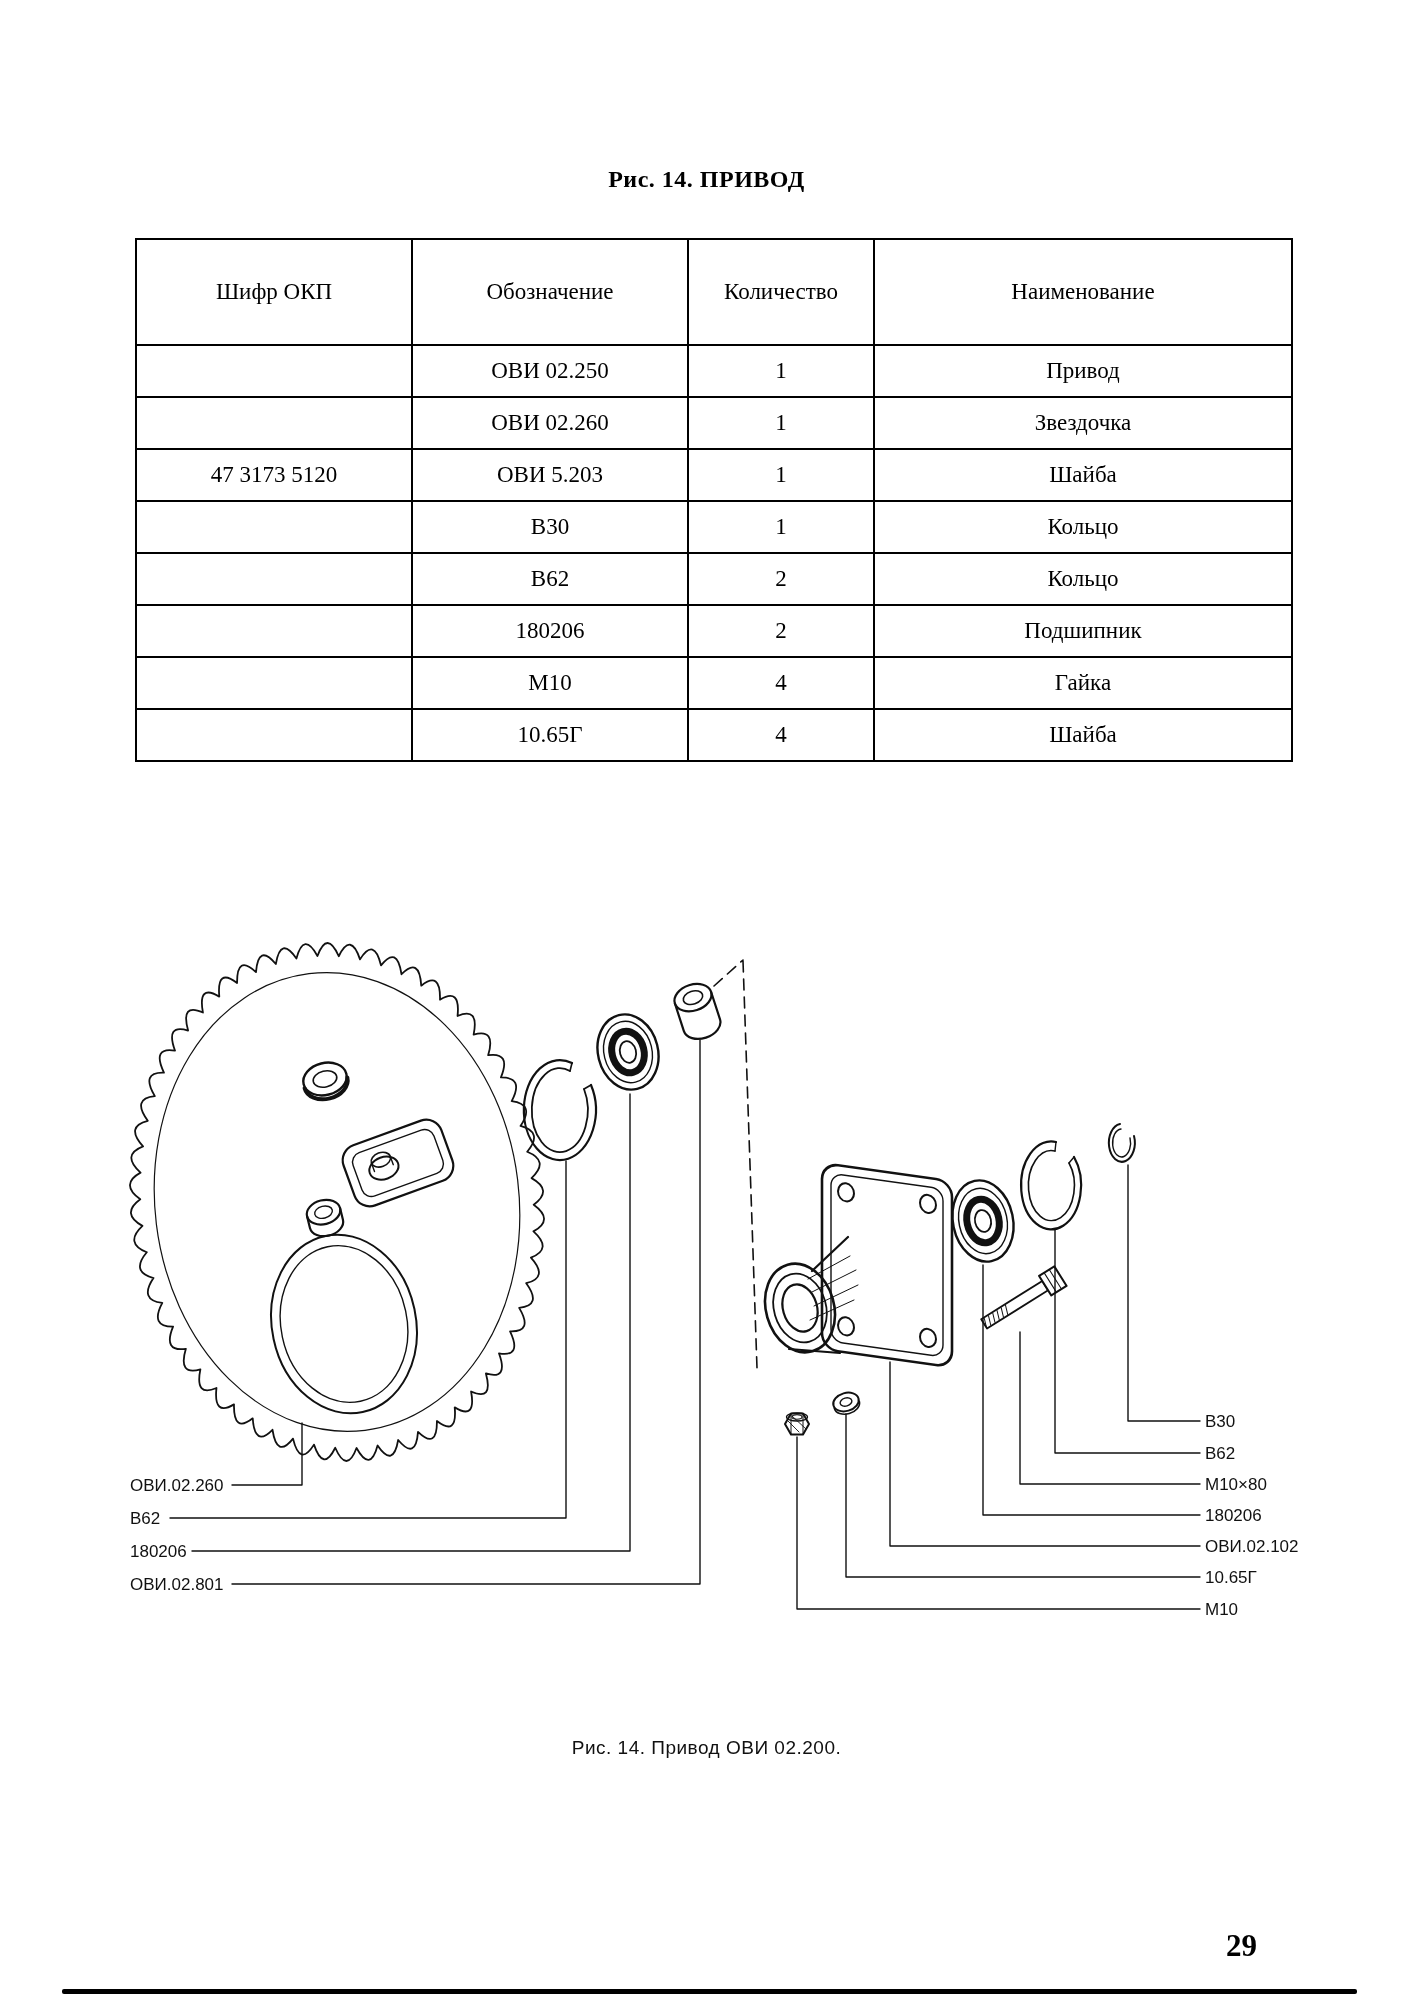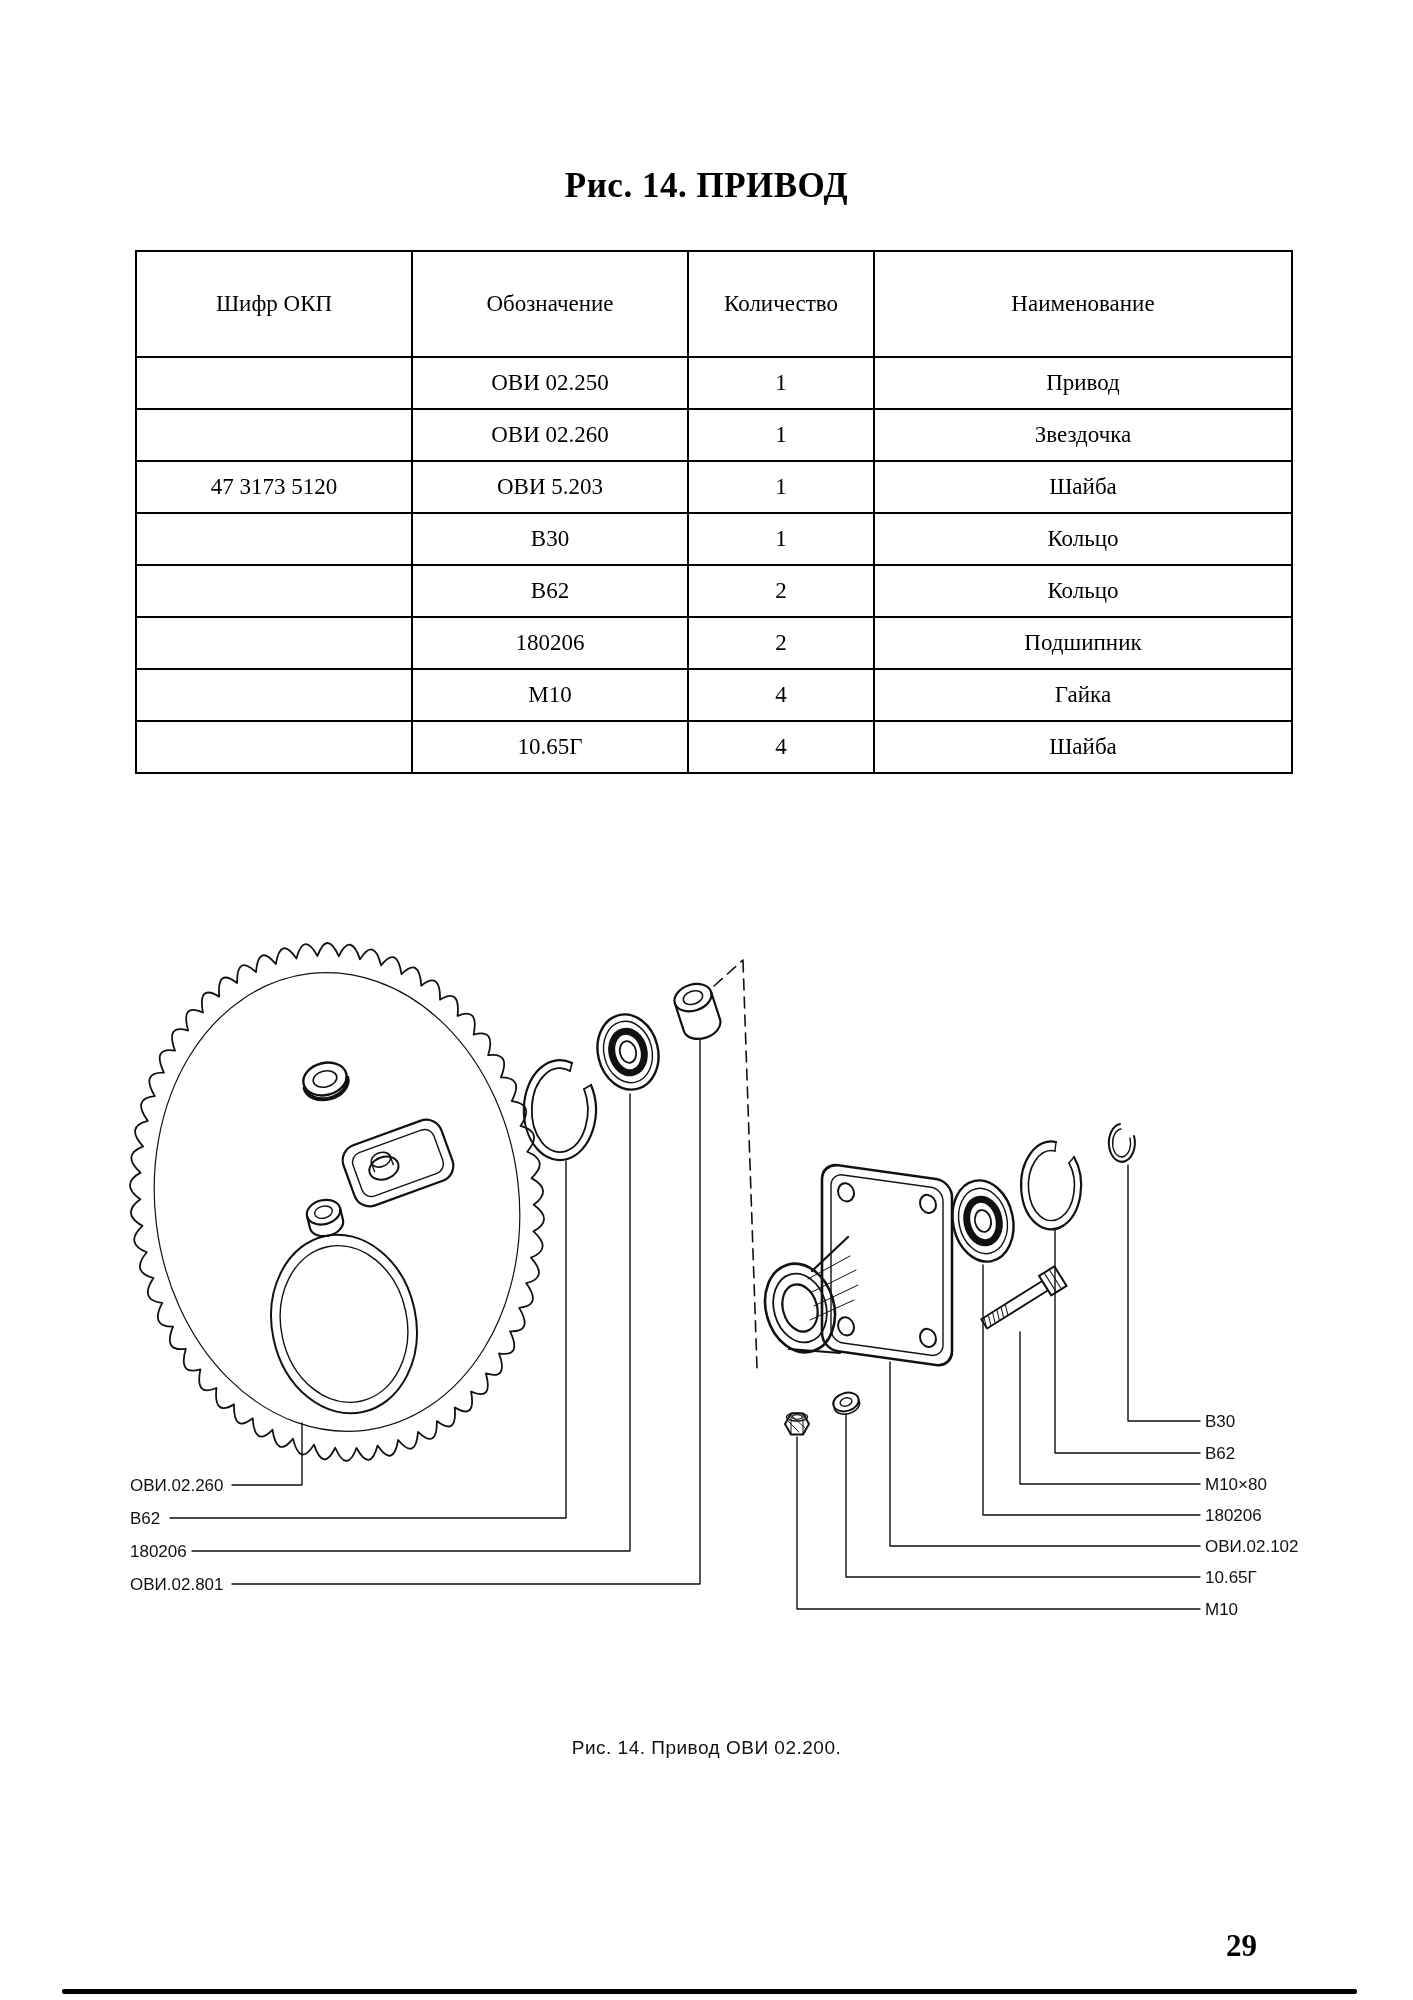--- a/index.html
+++ b/index.html
@@ -5,25 +5,25 @@
   * { margin:0; padding:0; box-sizing:border-box; }
   html,body { background:#ffffff; }
   .page {
     position:relative; width:1413px; height:2000px; margin:0 auto;
     background:#ffffff; color:#000;
     font-family:"Liberation Serif", serif;
     overflow:hidden;
   }
   .fig-title {
     position:absolute; top:166px; left:0; width:100%;
-    text-align:center; font-size:35px; font-weight:bold; letter-spacing:.5px;
+    text-align:center; font-size:24px; font-weight:bold; letter-spacing:.5px;
   }
   table.parts-table {
     position:absolute; left:135px; top:238px; width:1156px;
-    border-collapse:collapse; table-layout:fixed;margin-top:12px;
+    border-collapse:collapse; table-layout:fixed;
   }
   .parts-table th, .parts-table td {
     border:2px solid #000; text-align:center; vertical-align:middle;
     font-size:23px; font-weight:normal; padding:0 4px;
     overflow:hidden; white-space:nowrap;
   }
   .parts-table thead tr { height:106px; }
   .parts-table tbody tr { height:52px; }
   .col-okp { width:276px; }
   .col-des { width:276px; }

